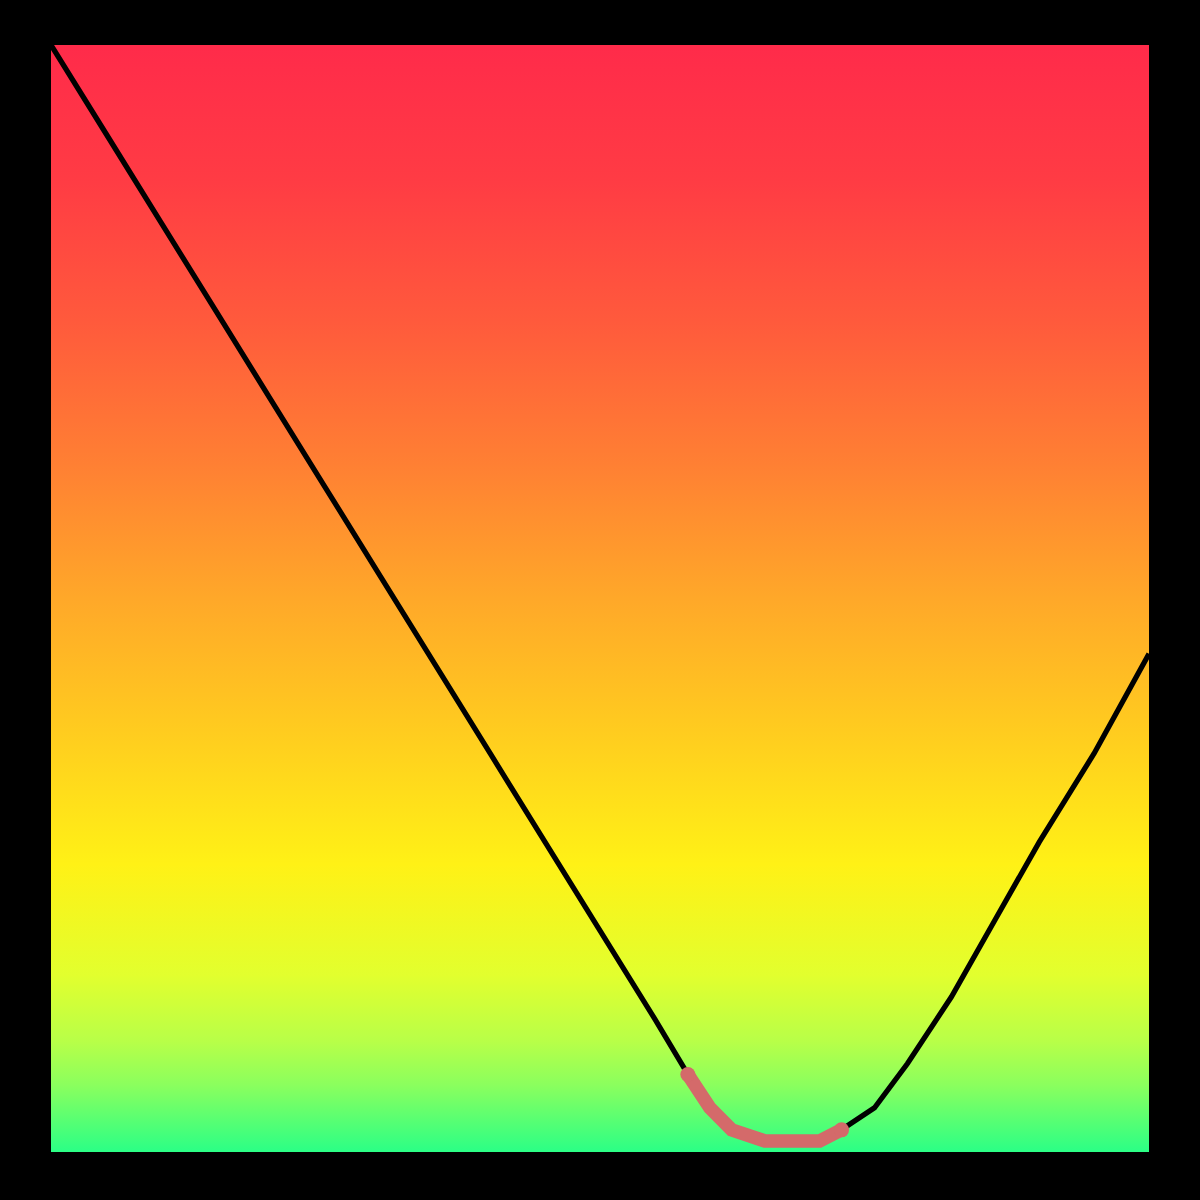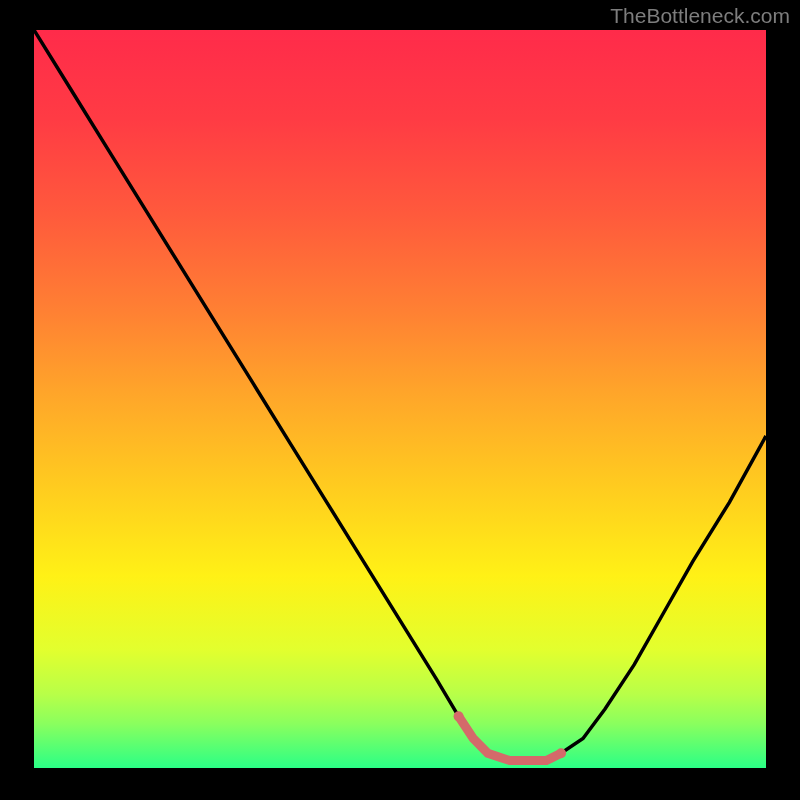--- a/index.html
+++ b/index.html
@@ -35,21 +35,20 @@
     overflow: hidden;
   }
   .plot-area svg {
     display: block;
   }
 </style>
 </head>
 <body>
 
 <div class="container">
-  <div class="watermark">TheBottleneck.com</div>
   <div class="plot-area">
     <svg id="chart-svg" width="732" height="738" viewBox="0 0 732 738">
       <defs>
         <linearGradient id="bg-grad" x1="0" y1="0" x2="0" y2="1">
             <stop offset="0%" stop-color="#ff2b4a"></stop>
             <stop offset="12%" stop-color="#ff3b44"></stop>
             <stop offset="25%" stop-color="#ff5a3c"></stop>
             <stop offset="38%" stop-color="#ff8033"></stop>
             <stop offset="50%" stop-color="#ffa829"></stop>
             <stop offset="62%" stop-color="#ffcc1f"></stop>

